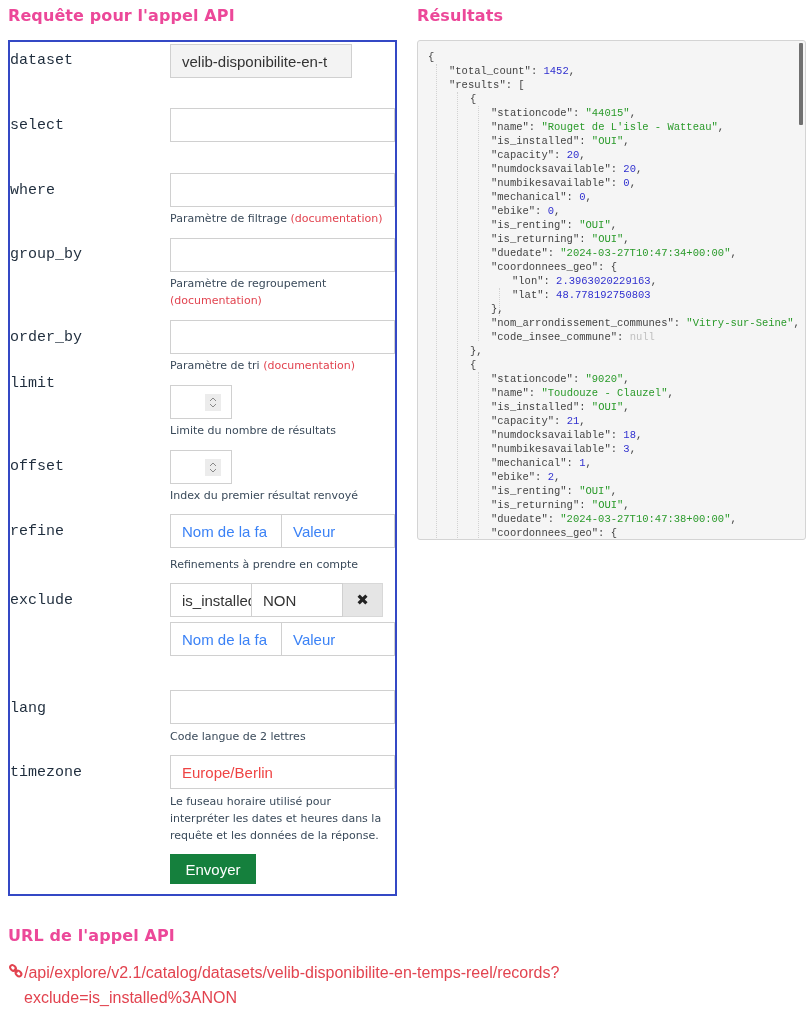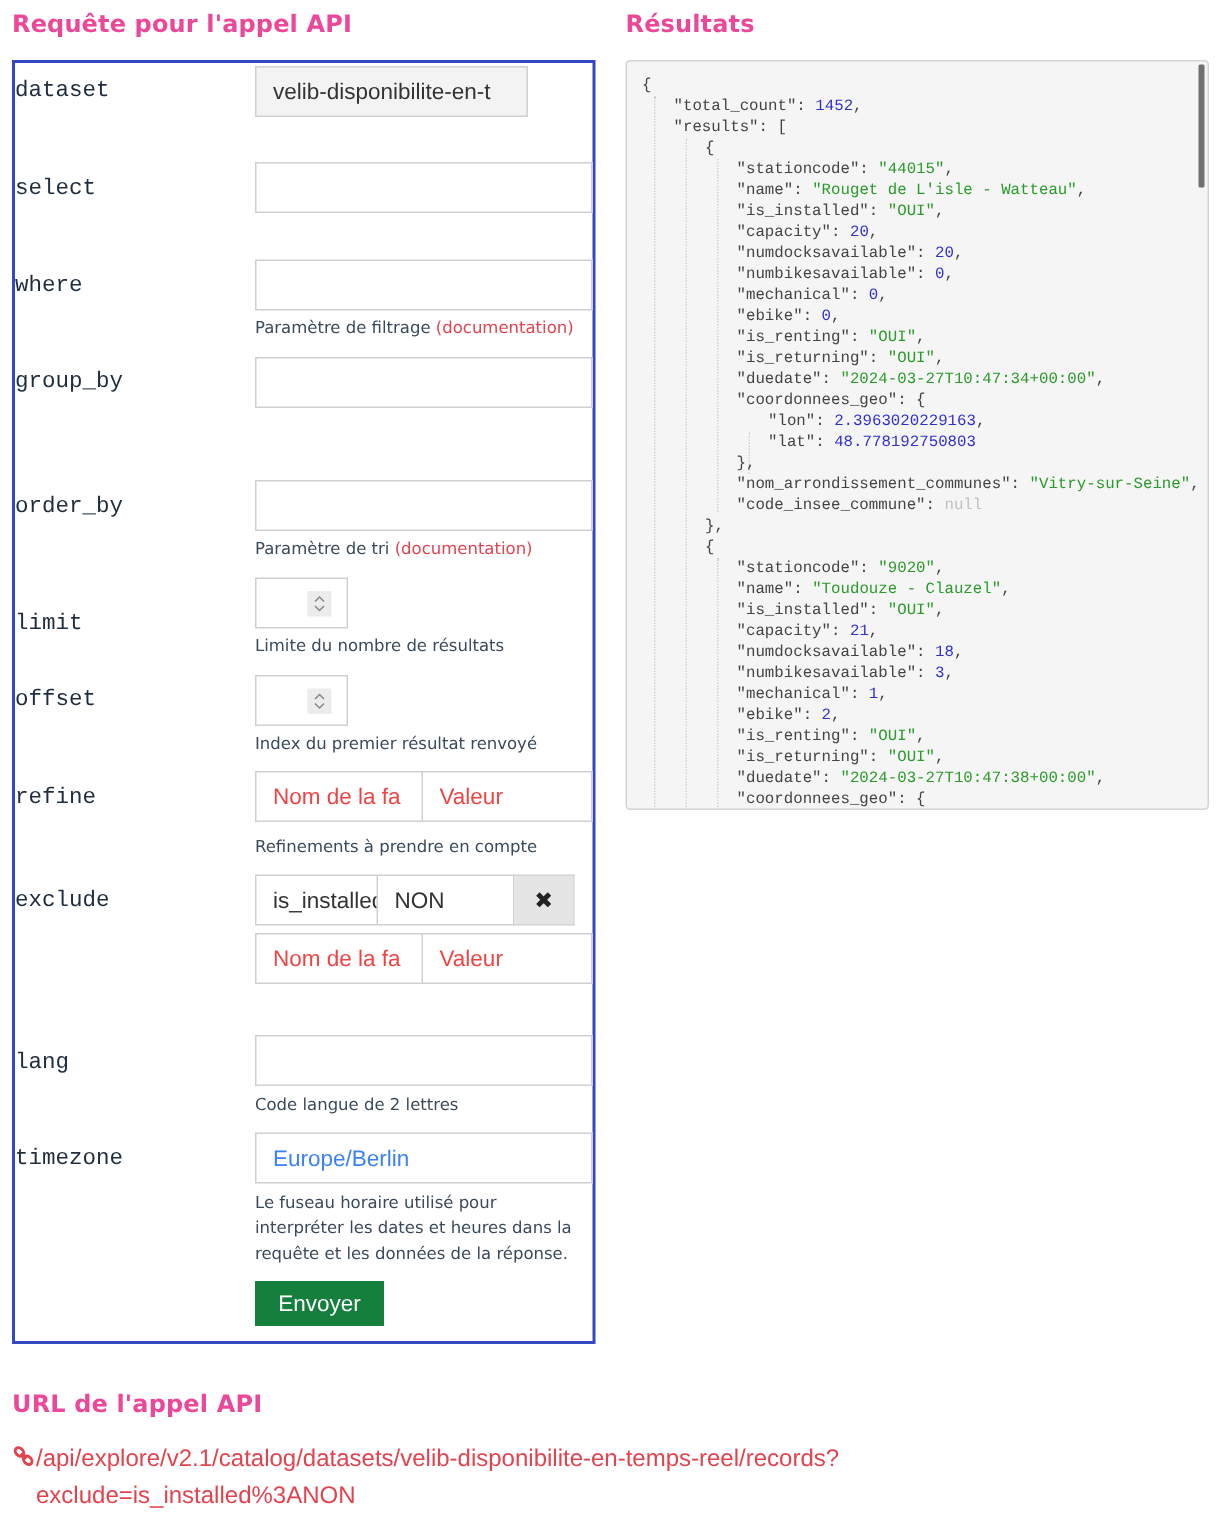--- a/index.html
+++ b/index.html
@@ -10,29 +10,29 @@
   #h-req { left: 8px; top: 6px; }
   #h-res { left: 417px; top: 6px; }
   #h-url { left: 8px; top: 926px; }
 
   
   .form-box { position: absolute; left: 8px; top: 40px; width: 389px; height: 856px; border: 2px solid #3448c5; }
   .lbl { position: absolute; left: 0; font-size: 14px; color: #1f2d3d; font-family: Liberation Mono, monospace; font-size: 15px; }
   .inp { position: absolute; left: 160px; height: 34px; border: 1px solid #d0d0d0; background: #fff; font-family: "Liberation Sans", sans-serif; font-size: 15px; color: #333; padding: 0 11px; display: flex; align-items: center; white-space: nowrap; overflow: hidden; }
   .inp.full { width: 225px; }
   .inp.ro { background: #f3f3f3; color: #333; width: 182px; }
-  .inp.ph { color: #3b82f6; text-align: right; }
+  .inp.ph { color: #ef4444; text-align: right; }
   .help { position: absolute; left: 160px; font-size: 11px; color: #3a4a5a; line-height: 17px; width: 225px; }
   .help .doc { color: #e2434f; }
   .num { position: absolute; left: 160px; width: 62px; height: 34px; border: 1px solid #d0d0d0; background: #fff; }
   .num .spin { position: absolute; right: 10px; top: 8px; width: 16px; height: 17px; background: #ececec; }
   .num .spin svg { display: block; }
   .pair { position: absolute; left: 160px; height: 34px; display: flex; }
   .pair .cell { height: 34px; border: 1px solid #d0d0d0; font-family: "Liberation Sans", sans-serif; font-size: 15px; padding: 0 11px; display: flex; align-items: center; overflow: hidden; white-space: nowrap; background: #fff; }
-  .pair .cell.ph { color: #ef4444; }
+  .pair .cell.ph { color: #3b82f6; }
   .pair .cell + .cell { border-left: none; }
   .xbtn { width: 40px; height: 34px; background: #e5e5e5; border: 1px solid #d8d8d8; border-left: none; display: flex; align-items: center; justify-content: center; font-weight: bold; font-size: 15px; color: #222; }
   .send { position: absolute; left: 160px; top: 812px; width: 86px; height: 30px; background: #15803d; color: #fff; font-family: "Liberation Sans", sans-serif; font-size: 15px; display: flex; align-items: center; justify-content: center; border: none; }
 
   
   .res-box { position: absolute; left: 417px; top: 40px; width: 389px; height: 500px; border: 1px solid #d4d4d4; border-radius: 3px; background: #f5f5f5; overflow: hidden; }
   .code { position: absolute; left: 10px; top: 9px; font-family: "Liberation Mono", "DejaVu Sans Mono", monospace; font-size: 10.5px; line-height: 14px; color: #444; white-space: pre; }
   .code .k { color: #444; }
   .code .s { color: #2a9a2a; }
   .code .n { color: #2f2fcf; }
@@ -58,26 +58,27 @@
 
   <div class="lbl" style="top:75px">select</div>
   <div class="inp full" style="top:66px"></div>
 
   <div class="lbl" style="top:140px">where</div>
   <div class="inp full" style="top:131px"></div>
   <div class="help" style="top:168px"><span>Paramètre de filtrage</span> <span class="doc">(documentation)</span></div>
 
   <div class="lbl" style="top:204px">group_by</div>
   <div class="inp full" style="top:196px"></div>
+  <div class="help" style="top:233px;width:200px"><span>Paramètre de regroupement</span><br><span class="doc">(documentation)</span></div>
 
   <div class="lbl" style="top:287px">order_by</div>
   <div class="inp full" style="top:278px"></div>
   <div class="help" style="top:315px"><span>Paramètre de tri</span> <span class="doc">(documentation)</span></div>
 
-  <div class="lbl" style="top:365px">limit</div>
+  <div class="lbl" style="top:333px">limit</div>
   <div class="num" style="top:343px">
     <div class="spin">
       <svg width="16" height="17" viewBox="0 0 16 17">
           <path d="M5 7 L8 4 L11 7" fill="none" stroke="#888" stroke-width="1"></path>
           <path d="M5 10 L8 13 L11 10" fill="none" stroke="#888" stroke-width="1"></path>
         </svg>
     </div>
   </div>
   <div class="help" style="top:380px">Limite du nombre de résultats</div>
 

